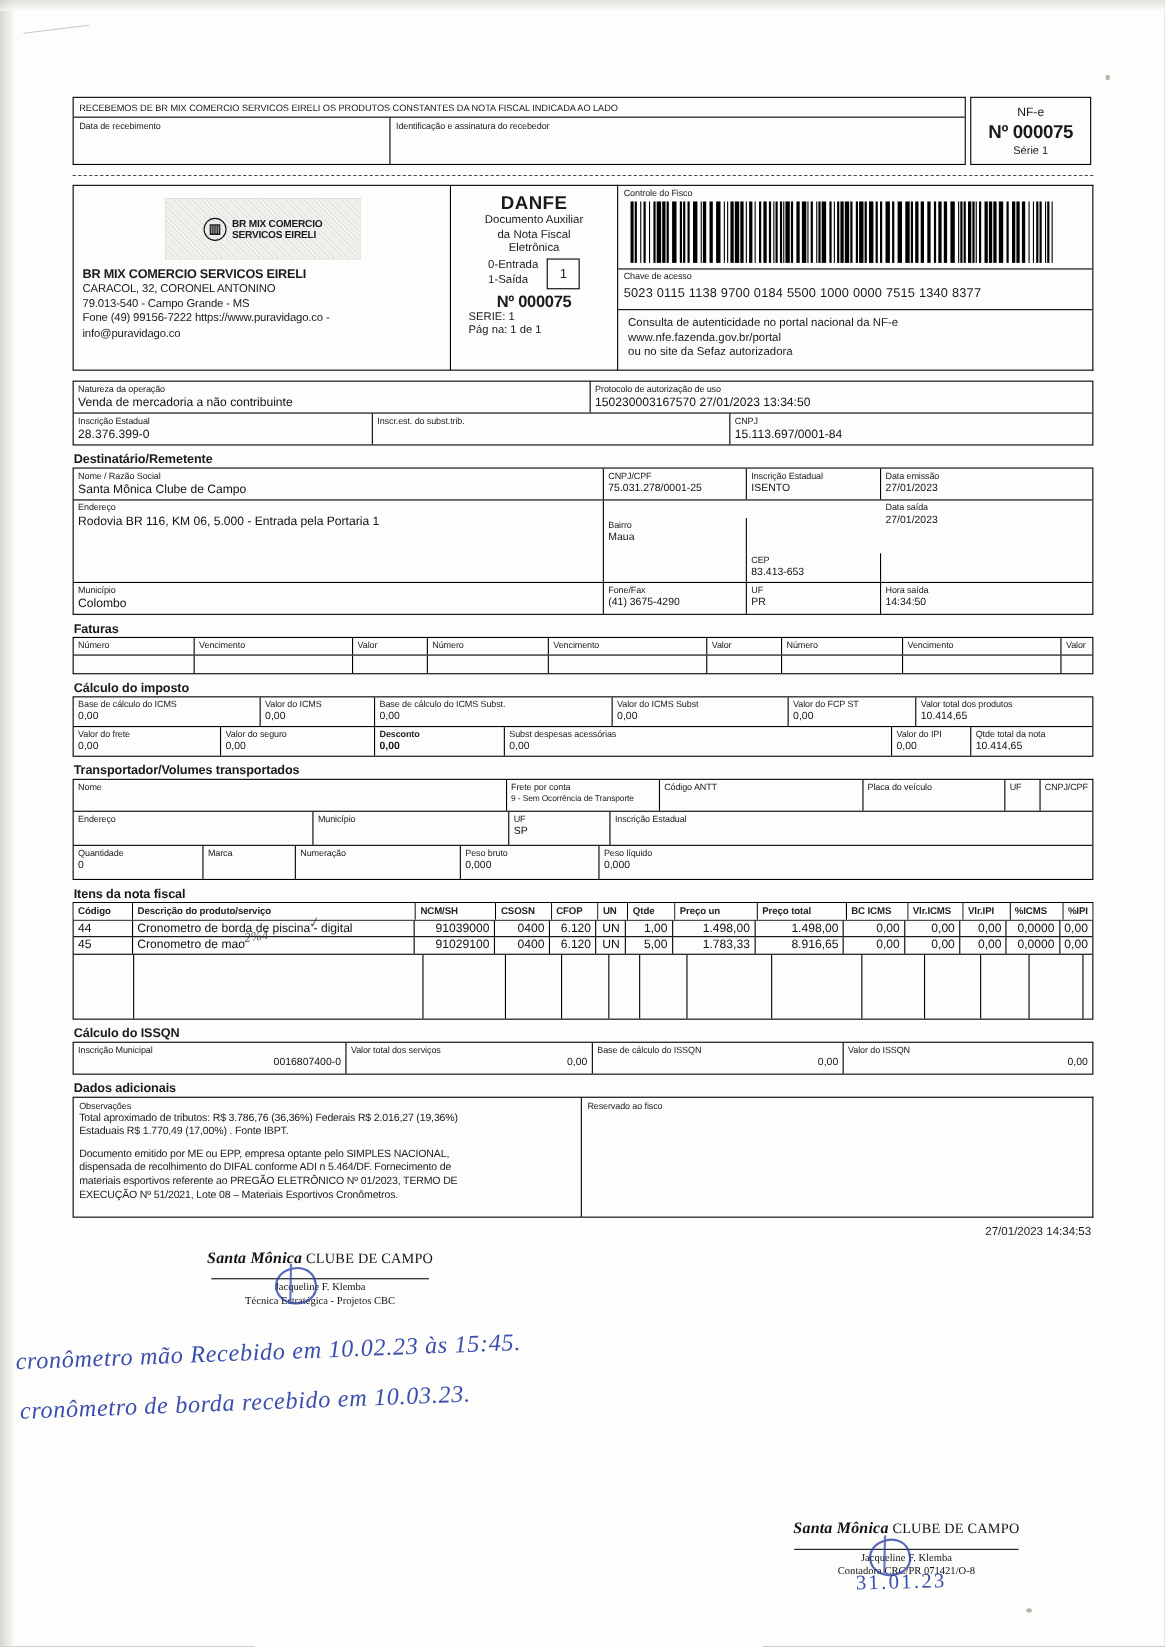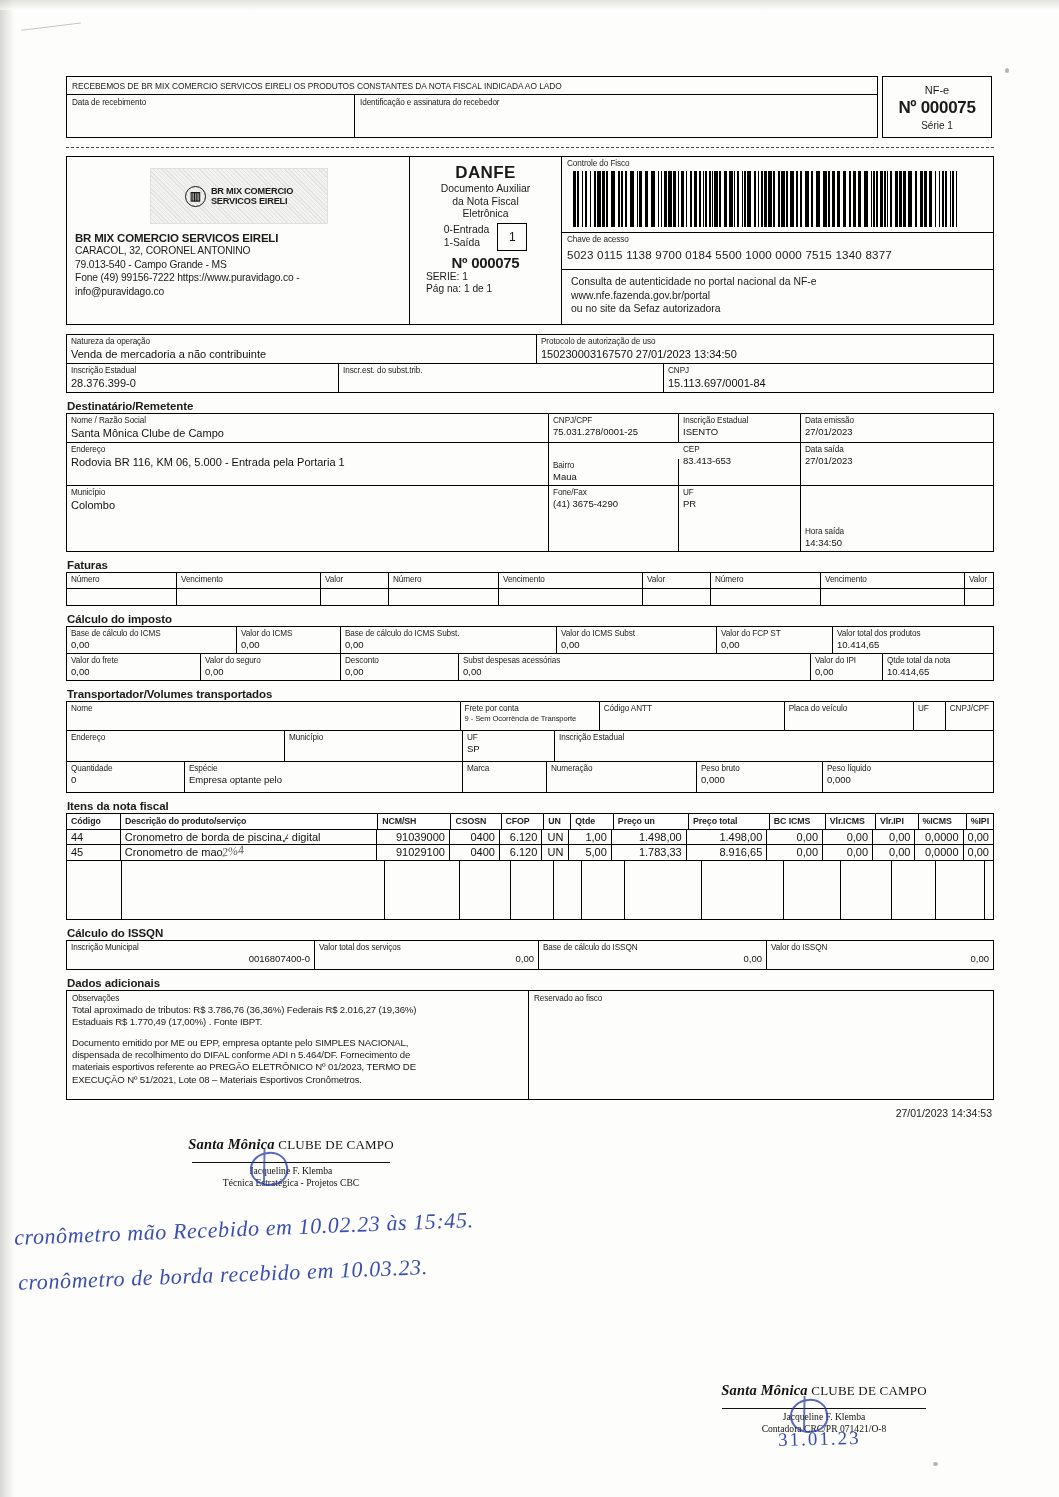--- a/index.html
+++ b/index.html
@@ -34,21 +34,21 @@
     transform: rotate(-7deg);
     opacity: .8;
   }
   .speck {
     position: absolute; background: #b5b5ae; border-radius: 50%;
   }
 
   .doc {
     position: absolute;
     left: 66px;
-    top: 76px;
+    top: 88px;
     width: 928px;
   }
 
   
   .frame { border: 1.3px solid #000; box-sizing: border-box; }
   .row { display: flex; }
   .cell {
     box-sizing: border-box;
     border-right: 1.1px solid #000;
     padding: 2px 4px 2px 4px;
@@ -592,21 +592,21 @@
       </div>
       <div class="row bordertop">
         <div class="cell" style="width:482px;">
           <div class="lbl">Endereço</div>
           <div class="val">Rodovia BR 116, KM 06, 5.000 - Entrada pela Portaria 1</div>
         </div>
         <div class="cell" style="width:130px;margin-top:16px;">
           <div class="lbl">Bairro</div>
           <div class="val sm">Maua</div>
         </div>
-        <div class="cell" style="width:122px;">
+        <div class="cell" style="width:122px;margin-top:48px;">
           <div class="lbl">CEP</div>
           <div class="val sm">83.413-653</div>
         </div>
         <div class="cell" style="flex:1;">
           <div class="lbl">Data saída</div>
           <div class="val sm">27/01/2023</div>
         </div>
       </div>
       <div class="row bordertop">
         <div class="cell" style="width:482px;">
@@ -614,21 +614,21 @@
           <div class="val">Colombo</div>
         </div>
         <div class="cell" style="width:130px;">
           <div class="lbl">Fone/Fax</div>
           <div class="val sm">(41) 3675-4290</div>
         </div>
         <div class="cell" style="width:122px;">
           <div class="lbl">UF</div>
           <div class="val sm">PR</div>
         </div>
-        <div class="cell" style="flex:1;margin-top:39px;">
+        <div class="cell" style="flex:1;">
           <div class="lbl">Hora saída</div>
           <div class="val sm">14:34:50</div>
         </div>
       </div>
     </div>
 
     <div class="sect-title">Faturas</div>
     <div class="frame">
       <div class="row" id="faturas-head">
           <div class="cell" style="width:110px;">
@@ -720,21 +720,21 @@
       </div>
       <div class="row bordertop">
         <div class="cell" style="width:134px;">
           <div class="lbl">Valor do frete</div>
           <div class="val sm">0,00</div>
         </div>
         <div class="cell" style="width:140px;">
           <div class="lbl">Valor do seguro</div>
           <div class="val sm">0,00</div>
         </div>
-        <div class="cell" style="width:118px;">
+        <div class="cell" style="width:118px;font-weight:bold;">
           <div class="lbl">Desconto</div>
           <div class="val sm">0,00</div>
         </div>
         <div class="cell" style="width:352px;">
           <div class="lbl">Subst despesas acessórias</div>
           <div class="val sm">0,00</div>
         </div>
         <div class="cell" style="width:72px;">
           <div class="lbl">Valor do IPI</div>
           <div class="val sm">0,00</div>
@@ -781,24 +781,20 @@
           <div class="val sm">SP</div>
         </div>
         <div class="cell" style="flex:1;">
           <div class="lbl">Inscrição Estadual</div>
         </div>
       </div>
       <div class="row bordertop">
         <div class="cell" style="width:118px;min-height:30px;">
           <div class="lbl">Quantidade</div>
           <div class="val sm">0</div>
-        </div>
-        <div class="cell" style="width:278px;">
-          <div class="lbl">Espécie</div>
-          <div class="val sm">Empresa optante pelo</div>
         </div>
         <div class="cell" style="width:84px;">
           <div class="lbl">Marca</div>
         </div>
         <div class="cell" style="width:150px;">
           <div class="lbl">Numeração</div>
         </div>
         <div class="cell" style="width:126px;">
           <div class="lbl">Peso bruto</div>
           <div class="val sm">0,000</div>

